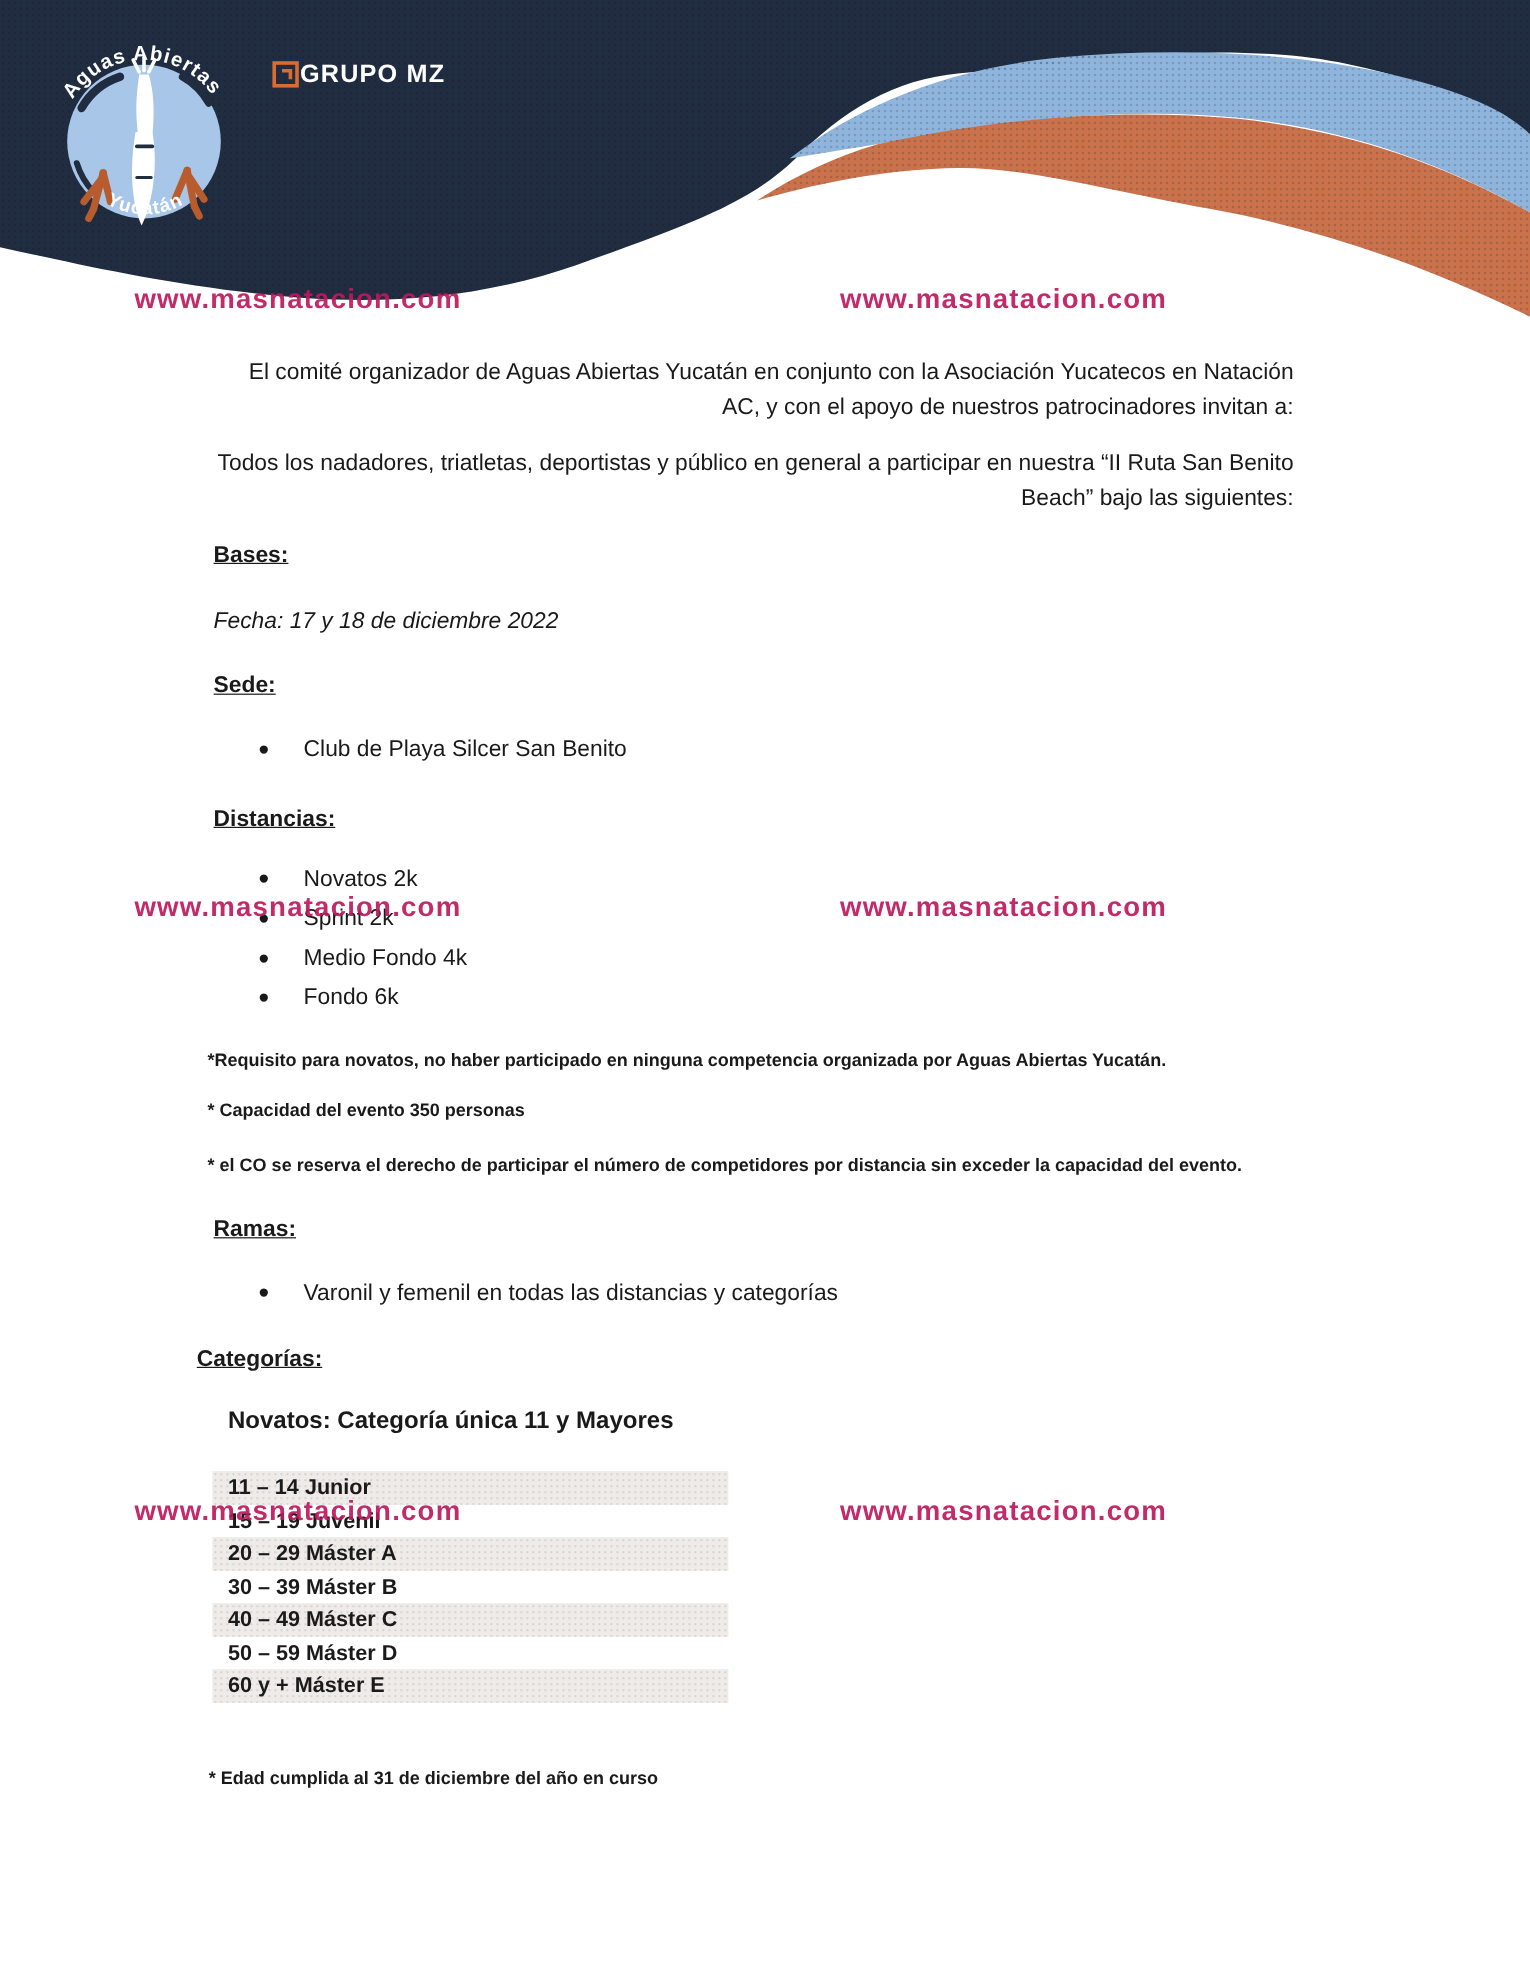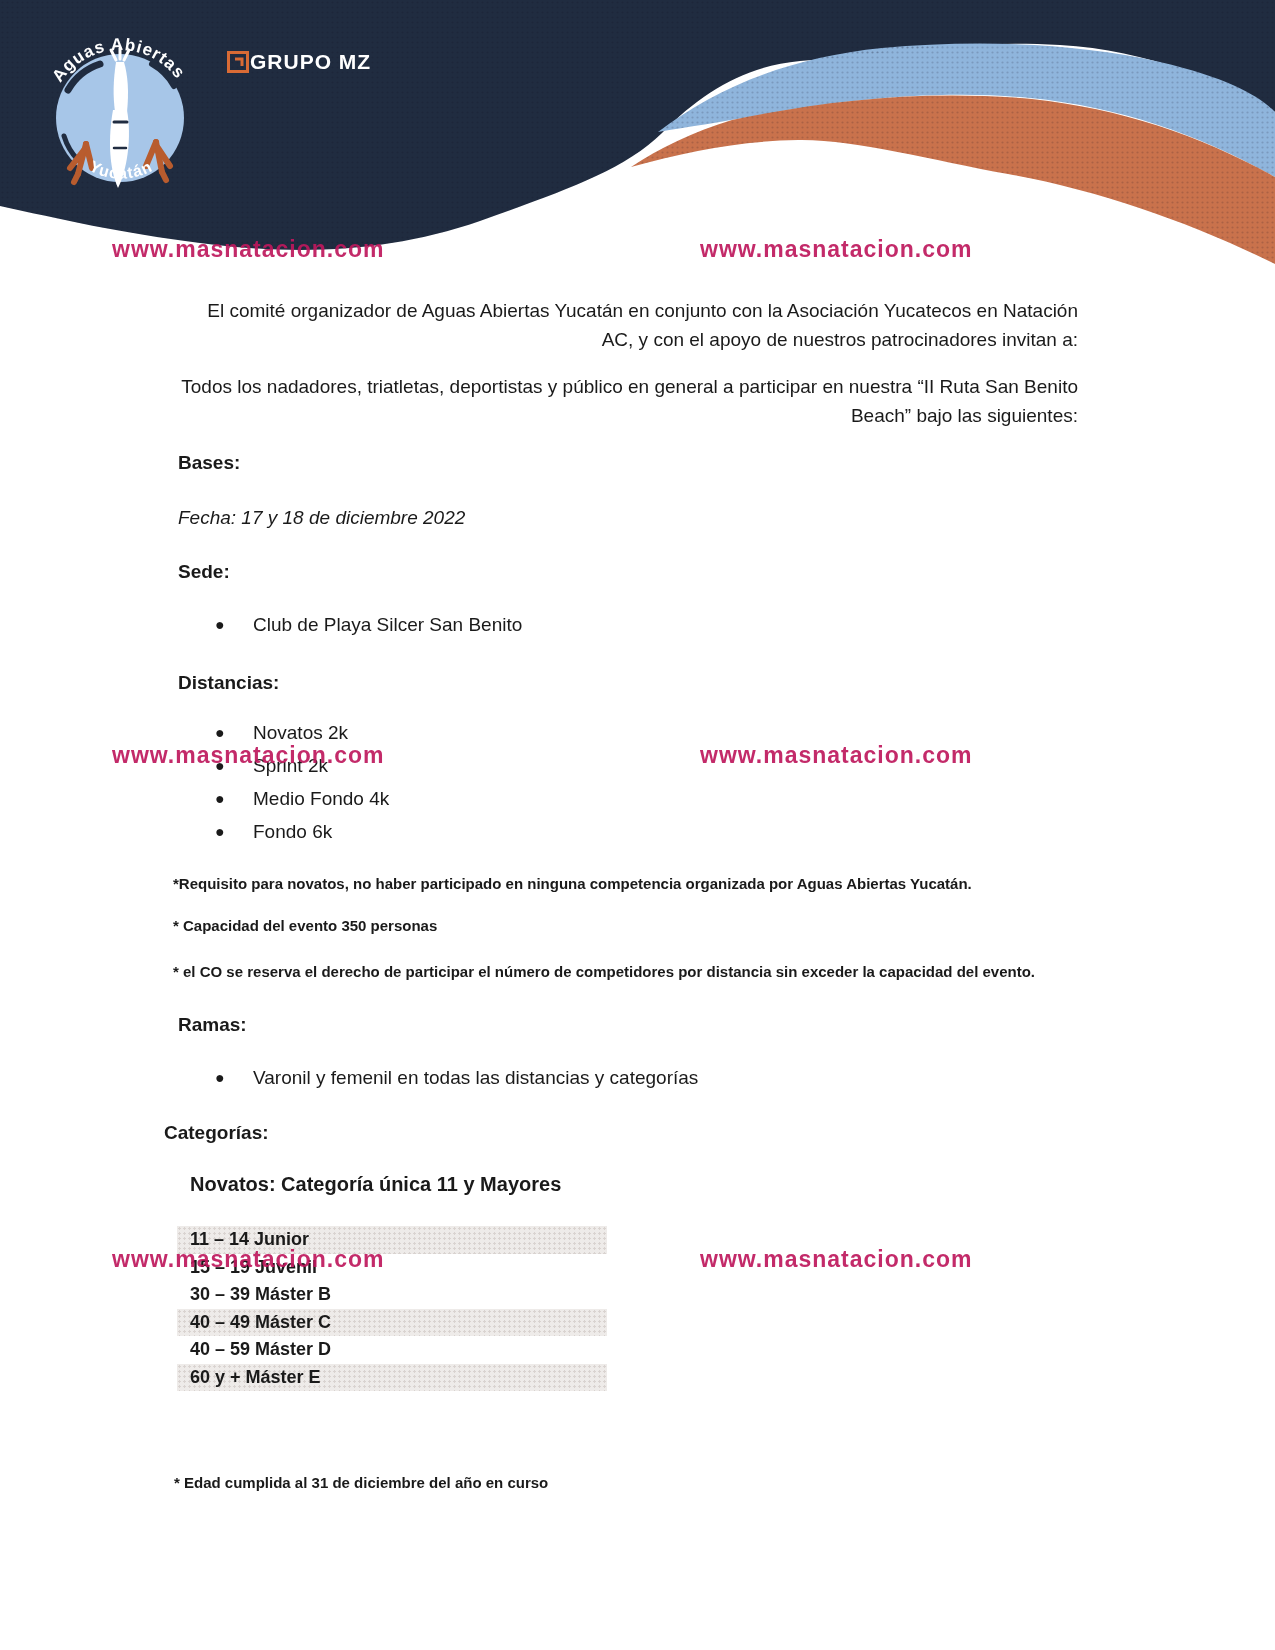--- a/index.html
+++ b/index.html
@@ -18,21 +18,21 @@
   .brand{position:absolute;top:50px;left:226px;display:flex;align-items:center;z-index:3;}
   .brand-label{color:#ffffff;font-weight:bold;font-size:21px;letter-spacing:1px;}
   
   .wm{
     position:absolute;z-index:4;
     font-size:23px;font-weight:bold;letter-spacing:1px;
     color:#be185d;opacity:0.92;white-space:nowrap;
   }
   
   .tblock{position:absolute;z-index:2;font-size:19px;line-height:29px;}
-  .heading{font-weight:bold;}
+  .heading{font-weight:bold;text-decoration:underline;}
   .para{width:900px;text-align:right;}
   .bullet{display:flex;align-items:flex-start;}
   .bullet .dot{width:38px;padding-left:37px;flex:0 0 auto;font-size:16px;}
   .blist .bullet{height:33px;line-height:33px;}
   .note{font-size:15px;font-weight:bold;line-height:20px;white-space:nowrap;}
   .subcat{font-weight:bold;font-size:20px;}
   .cat-rows{position:absolute;left:177px;top:1209px;width:430px;z-index:2;margin-top:17px;}
   .cat-row{
     height:27.5px;line-height:27.5px;
     font-size:18px;font-weight:bold;padding-left:13px;
@@ -215,21 +215,22 @@
     <span>Varonil y femenil en todas las distancias y categorías</span>
   </div>
 
   <div class="tblock heading" style="top:1118px;left:164px;">Categorías:</div>
 
   <div class="tblock subcat" style="top:1170px;left:190px;">Novatos: Categoría única 11 y Mayores</div>
 
   <div class="cat-rows">
     <div class="cat-row shaded">11 – 14 Junior</div>
     <div class="cat-row">15 – 19 Juvenil</div>
+    <div class="cat-row shaded">20 – 29 Máster A</div>
     <div class="cat-row">30 – 39 Máster B</div>
     <div class="cat-row shaded">40 – 49 Máster C</div>
-    <div class="cat-row">40 – 59 Máster D</div>
+    <div class="cat-row">50 – 59 Máster D</div>
     <div class="cat-row shaded">60 y + Máster E</div>
   </div>
 
   <div class="tblock footer-note" style="top:1468px;left:174px;">*  Edad cumplida al 31 de diciembre del año en curso</div>
 
 </div>
 
 </body></html>

